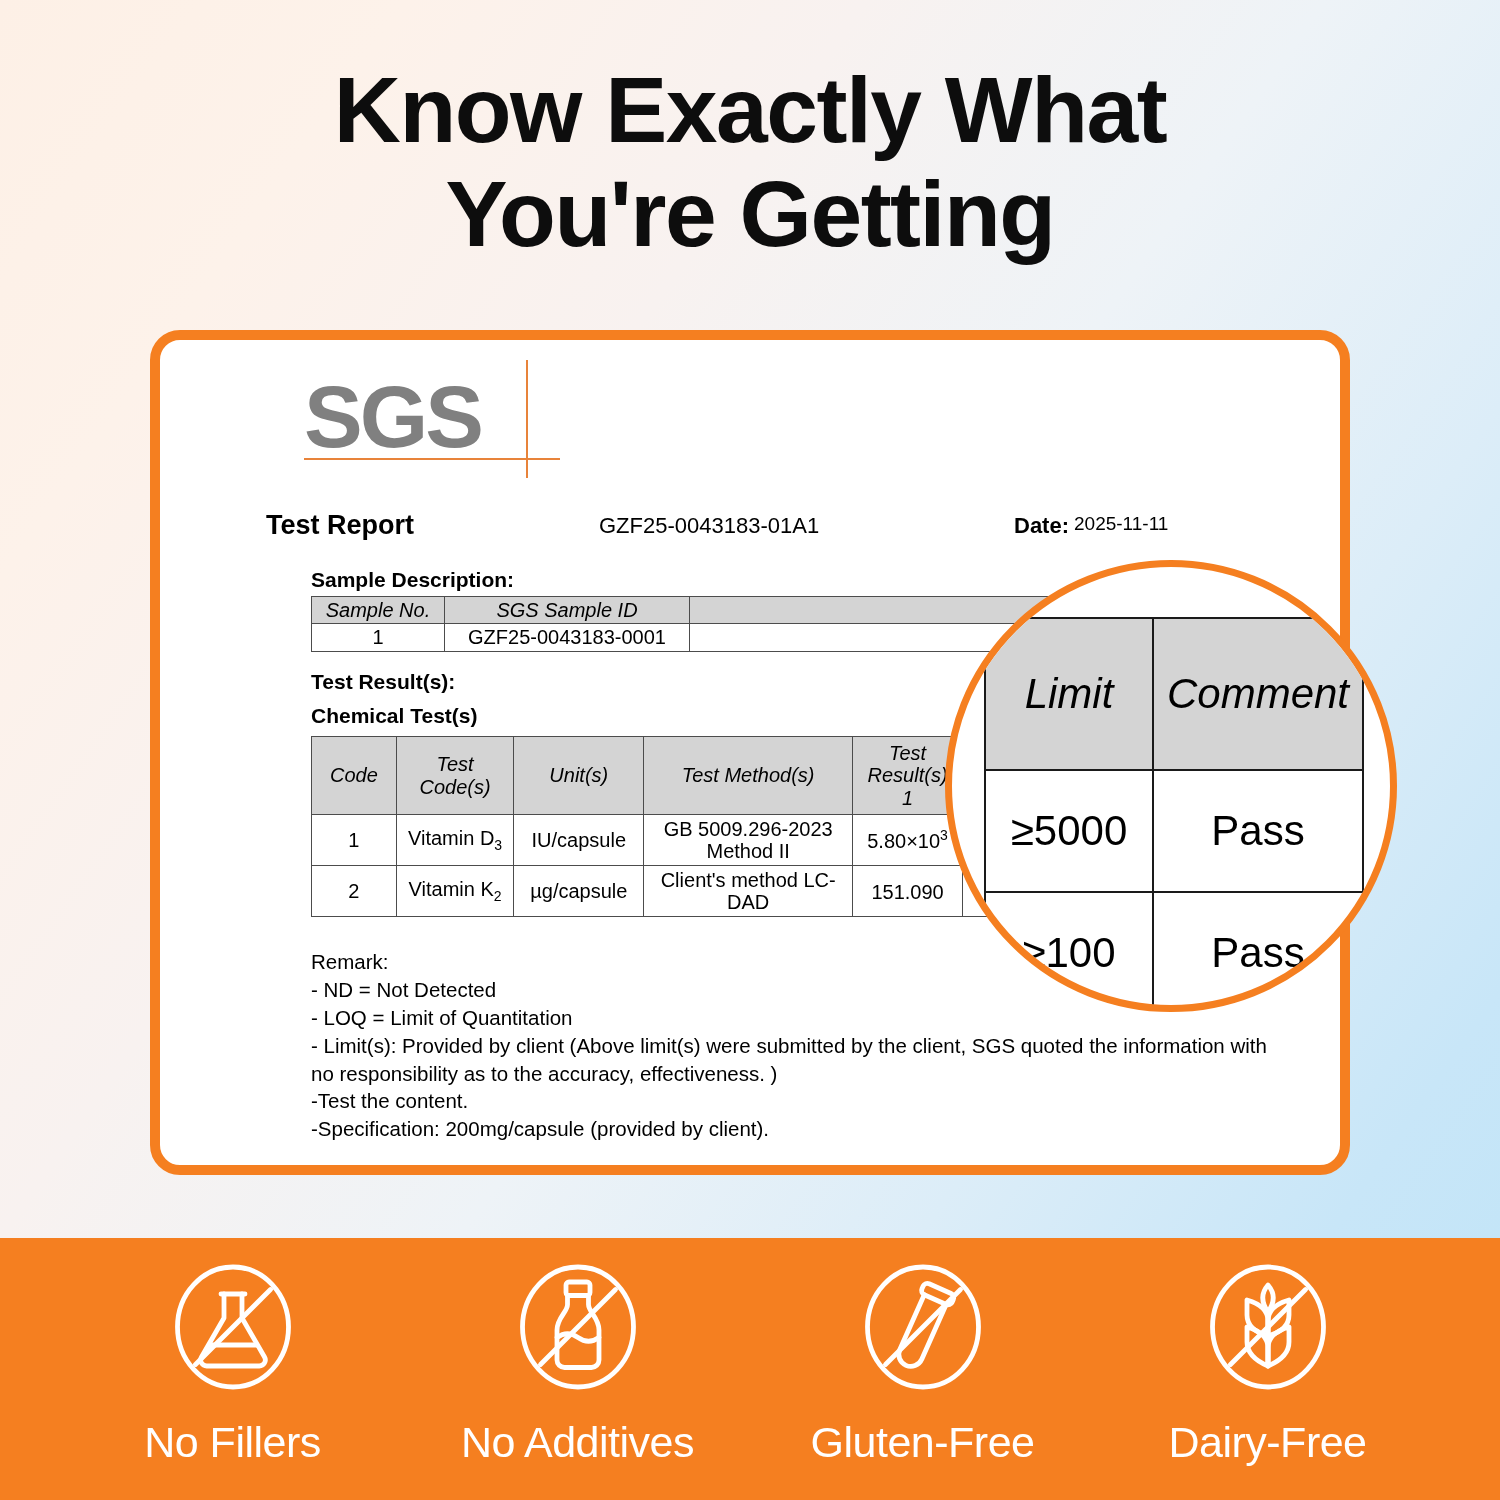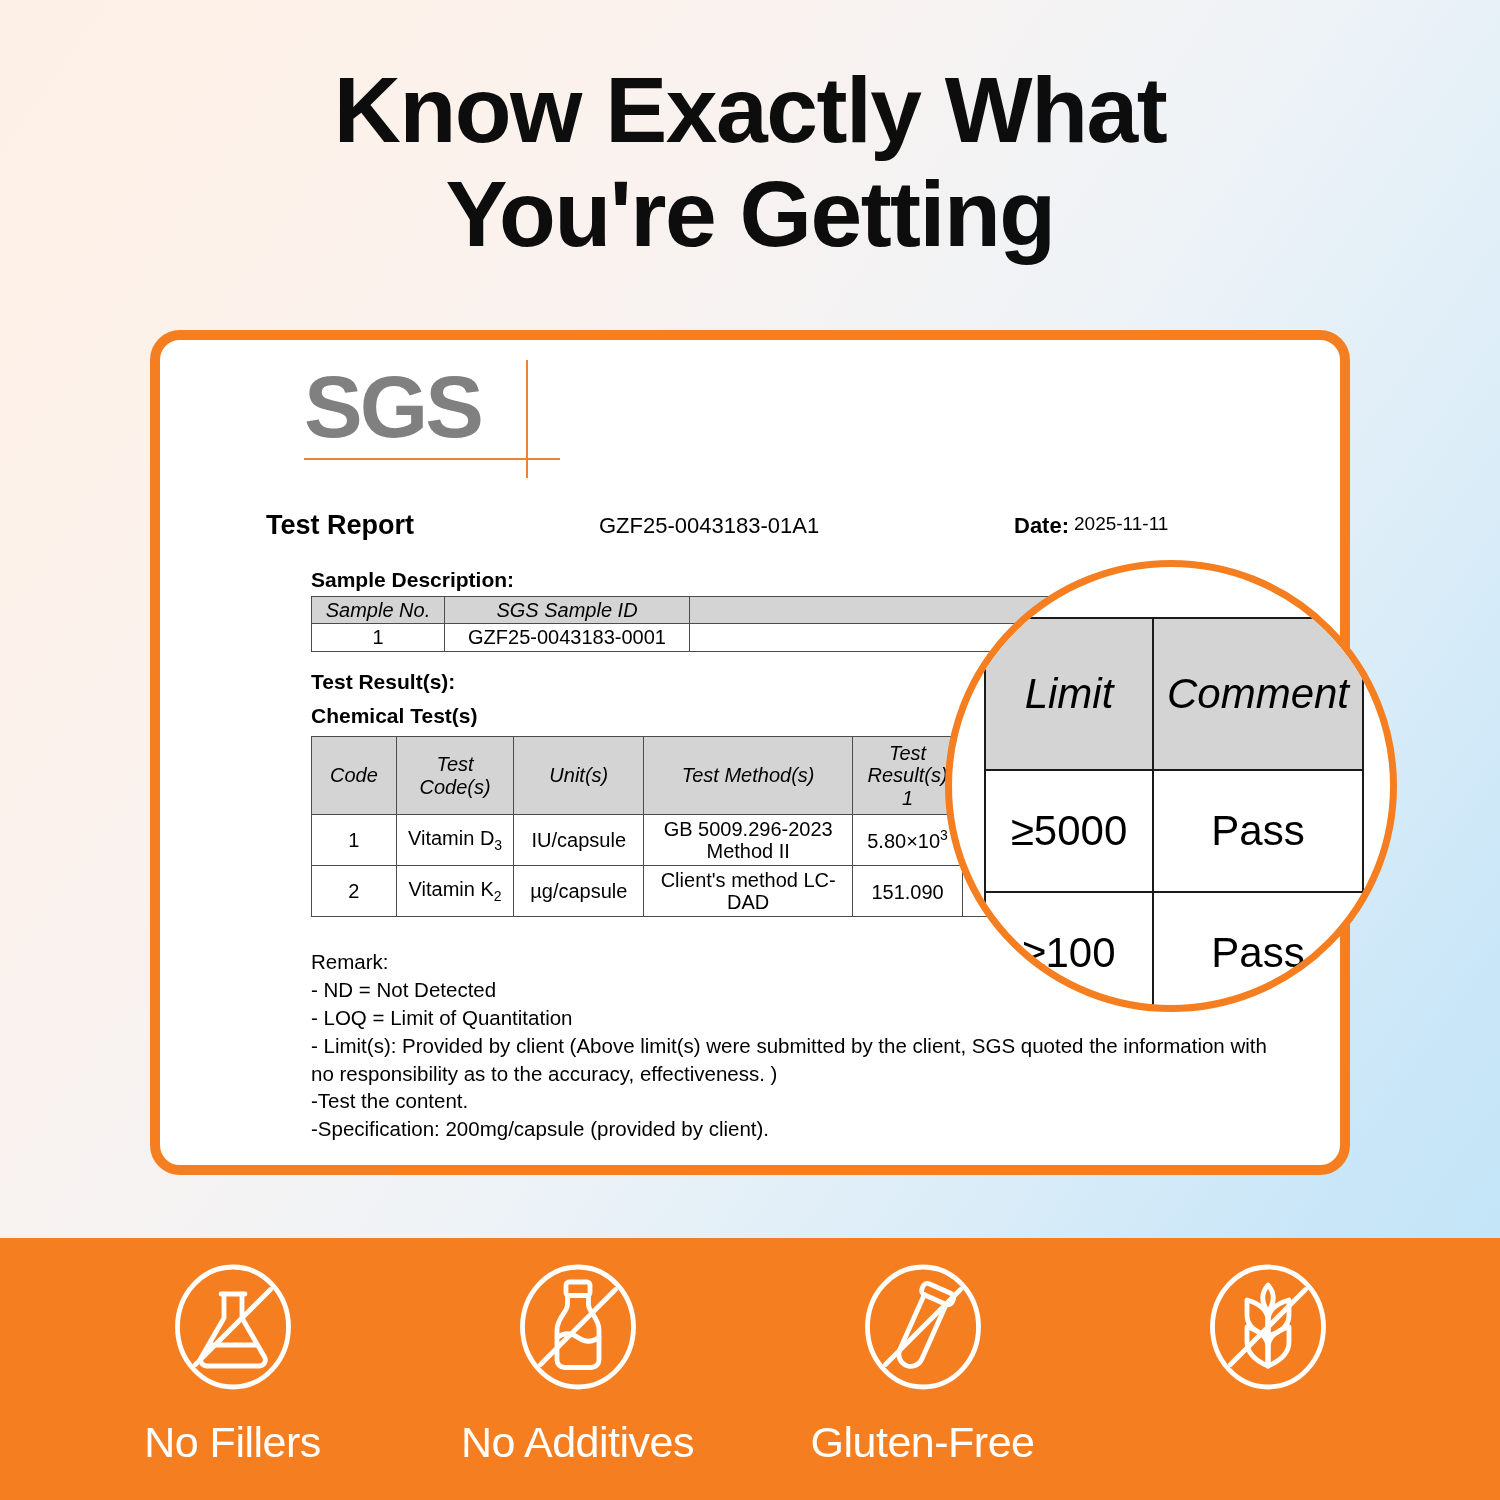--- a/index.html
+++ b/index.html
@@ -49,21 +49,21 @@
   }
 
   
   .sgs-logo{
     position:absolute;
     left:144px; top:18px;
     width:260px; height:120px;
   }
   .sgs-text{
     position:absolute;
-    left:0; top:2px;
+    left:0; top:12px;
     font-family:"Liberation Sans", sans-serif;
     font-weight:700;
     font-size:88px;
     letter-spacing:-3px;
     color:#808080;
     line-height:94px;
   }
   .sgs-vline{
     position:absolute;
     left:222px; top:2px;
@@ -397,15 +397,16 @@
         <ellipse cx="50" cy="50" rx="37" ry="40"></ellipse>
         <path d="M50 22 q7 8 0 18 q-7 -10 0 -18z"></path>
         <path d="M50 40 v36"></path>
         <path d="M36 32 v10 q0 10 14 14 v-10 q0 -10 -14 -14z"></path>
         <path d="M64 32 v10 q0 10 -14 14 v-10 q0 -10 14 -14z"></path>
         <path d="M36 50 v10 q0 10 14 16 v-12 q0 -10 -14 -14z"></path>
         <path d="M64 50 v10 q0 10 -14 16 v-12 q0 -10 14 -14z"></path>
         <line x1="25" y1="75" x2="75" y2="25"></line>
       </svg>
     </span>
+    <span class="badge-label">Dairy-Free</span>
   </div>
 
 </div>
 
 </body></html>

